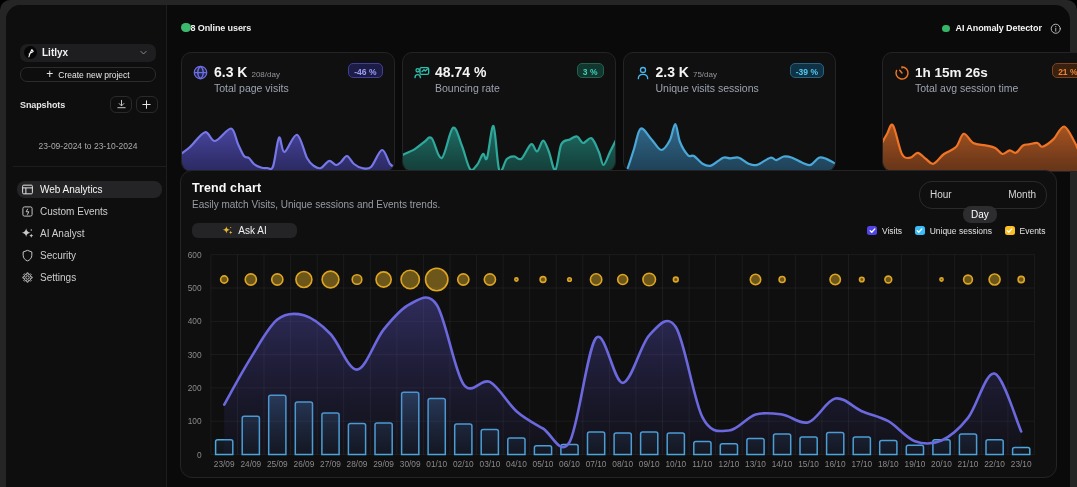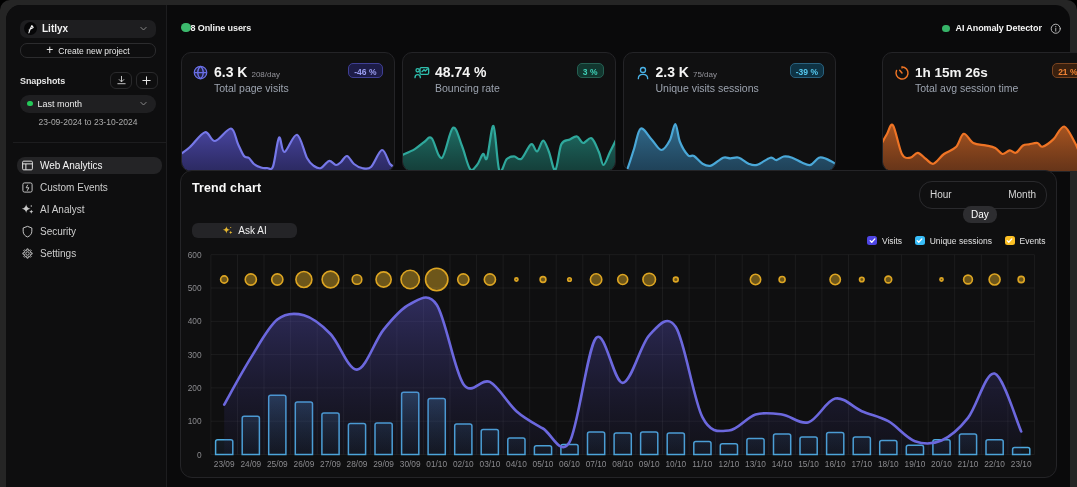--- a/index.html
+++ b/index.html
@@ -3,21 +3,21 @@
 <style>
 * { margin:0; padding:0; box-sizing:border-box; }
 html,body { width:1077px; height:487px; background:#000; overflow:hidden;
   font-family:"Liberation Sans", sans-serif; }
 #frame { position:absolute; left:0; top:0; width:1077px; height:520px;
   background:#252525; border-radius:10px; }
 #dash { position:absolute; left:6px; top:5px; width:1064px; height:515px;
   background:#0a0a0b; border-radius:15px 15px 0 0; }
 #sidebar { position:absolute; left:6px; top:5px; width:161px; height:515px;
   background:#0e0e0f; border-right:1px solid #1d1d1f; border-radius:15px 0 0 0; }
-#sidebar > div { position:absolute; }
+#sidebar > div { position:absolute;margin-top:24px; }
 .sbtn { left:14px; width:136px; border-radius:8px; display:flex; align-items:center; }
 #selproj { top:14.5px; height:18.5px; background:#1e1e20; border-radius:7px; padding:0 8px 0 4px; }
 #selproj .lg { width:13px; height:13px; border-radius:50%; background:#060607;
   display:flex; align-items:center; justify-content:center; }
 #selproj .txt { flex:1; margin-left:5px; font-size:10px; font-weight:bold; color:#f2f2f2; letter-spacing:0;}
 #newproj { top:38px; height:15px; border:1px solid #2c2c2e; border-radius:7px; justify-content:center;
   font-size:8.5px; color:#e8e8e8; gap:5px; }
 #newproj b { font-weight:normal; font-size:12px; position:relative; top:-0.5px;}
 #snaplbl { left:14px; top:70.5px; font-size:9px; font-weight:bold; color:#e5e5e5; letter-spacing:-0.1px;}
 .sqbtn { top:66.5px; width:22px; height:17.5px; border:1px solid #2a2a2c; border-radius:6px;
@@ -55,21 +55,21 @@
 #ttitle { left:11px; top:10px; font-size:12.5px; font-weight:bold; color:#fafafa; letter-spacing:.1px; }
 #tsub { left:11px; top:28.5px; font-size:10px; color:#979ca3; }
 #seg { left:738px; top:10.5px; width:128px; height:27.5px; border:1px solid #2a2a2d;
   border-radius:13px; display:flex; align-items:center; justify-content:space-between;
   padding:0 10px; font-size:10px; color:#d6d6d6; }
 #seg .on { background:#2d2d30; border-radius:8px; padding:3px 8px; color:#fff;margin-top:40px; }
 #askai { left:11px; top:52.5px; width:105px; height:14.5px; background:#242427; border-radius:6px;
   display:flex; align-items:center; justify-content:center; gap:5px; font-size:10px; color:#f0f0f0; }
 #legend { right:10px; top:55px; display:flex; align-items:center; gap:13px;
   font-size:8.5px; color:#e2e2e2; }
-#legend .it { display:flex; align-items:center; gap:5px;margin-top:10px; }
+#legend .it { display:flex; align-items:center; gap:5px; }
 .cb { width:9.5px; height:9.5px; border-radius:2.5px; display:inline-flex;
   align-items:center; justify-content:center; }
 .trendsvg { left:0; top:0; }
 .ax { font-family:"Liberation Sans",sans-serif; font-size:8.3px; fill:#8a8a8e; }
 </style></head>
 <body>
 <div id="frame"></div>
 <div id="dash"></div>
 <div id="sidebar">
   <div class="sbtn" id="selproj">
@@ -88,27 +88,20 @@
   <div class="sqbtn" style="left:104px">
       <svg width="11" height="11" viewBox="0 0 24 24" fill="none" stroke="#d5d5d5" stroke-width="2" stroke-linecap="round" stroke-linejoin="round">
         <path d="M12 3v11M7 10l5 5 5-5M4 19h16"></path>
       </svg>
     </div>
   <div class="sqbtn" style="left:129.5px">
       <svg width="11" height="11" viewBox="0 0 24 24" fill="none" stroke="#e5e5e5" stroke-width="2.2" stroke-linecap="round">
         <path d="M12 4v16M4 12h16"></path>
       </svg>
     </div>
-  <div class="sbtn" id="lastmonth">
-      <span class="dot"></span>
-      <span class="txt">Last month</span>
-      <svg width="9" height="9" viewBox="0 0 24 24" fill="none" stroke="#8a8a8a" stroke-width="2.6" stroke-linecap="round" stroke-linejoin="round">
-        <path d="M5 9l7 7 7-7"></path>
-      </svg>
-    </div>
   <div id="daterange">23-09-2024 to 23-10-2024</div>
   <div id="sep"></div>
   <div class="nav sel" style="top:151.5px">
       <svg width="13" height="13" viewBox="0 0 24 24" fill="none" stroke="#e8e8e8" stroke-width="1.8">
         <rect x="3" y="4" width="18" height="16" rx="2"></rect>
         <path d="M3 9h18M9 9v11"></path>
       </svg>
       <span>Web Analytics</span>
     </div>
 <div class="nav" style="top:174px">
@@ -250,20 +243,21 @@
           <stop offset="0" stop-color="rgba(218,108,38,0.78)"></stop>
           <stop offset="1" stop-color="rgba(158,76,30,0.60)"></stop>
         </linearGradient>
       </defs>
       <path d="M0.0,29.0C0.8,27.5 3.2,22.9 5.0,20.0C6.8,17.1 8.5,8.1 11.0,11.4C13.5,14.7 17.0,34.6 19.9,40.0C22.8,45.4 25.8,43.9 28.4,43.7C31.0,43.5 33.1,38.6 35.7,38.8C38.3,39.0 41.4,43.2 44.0,45.0C46.6,46.8 48.4,50.5 51.4,49.7C54.4,48.9 58.2,42.8 62.0,40.0C65.8,37.2 70.7,36.4 74.0,33.0C77.3,29.6 78.8,20.5 81.7,19.8C84.6,19.1 87.7,27.1 91.3,29.0C94.9,30.9 99.8,30.6 103.5,31.4C107.2,32.2 110.4,32.5 113.2,33.9C116.0,35.3 118.0,39.6 120.4,40.0C122.8,40.4 125.5,36.5 127.7,36.3C129.9,36.1 131.6,39.6 133.8,38.8C136.0,38.0 138.8,32.9 141.0,31.5C143.2,30.1 144.7,30.7 147.1,30.3C149.5,29.9 153.3,28.6 155.5,29.0C157.7,29.4 157.8,33.3 160.4,32.7C163.0,32.1 167.7,28.8 171.3,25.4C174.9,22.0 178.6,11.9 182.2,12.5C185.8,13.1 190.5,24.9 193.1,29.0C195.7,33.1 195.9,37.4 197.9,37.0C199.9,36.6 202.5,25.7 205.2,26.5C207.9,27.3 212.5,39.4 214.0,42.0L214.0,58.5L0.0,58.5Z" fill="url(#g4)"></path>
       <path d="M0.0,29.0C0.8,27.5 3.2,22.9 5.0,20.0C6.8,17.1 8.5,8.1 11.0,11.4C13.5,14.7 17.0,34.6 19.9,40.0C22.8,45.4 25.8,43.9 28.4,43.7C31.0,43.5 33.1,38.6 35.7,38.8C38.3,39.0 41.4,43.2 44.0,45.0C46.6,46.8 48.4,50.5 51.4,49.7C54.4,48.9 58.2,42.8 62.0,40.0C65.8,37.2 70.7,36.4 74.0,33.0C77.3,29.6 78.8,20.5 81.7,19.8C84.6,19.1 87.7,27.1 91.3,29.0C94.9,30.9 99.8,30.6 103.5,31.4C107.2,32.2 110.4,32.5 113.2,33.9C116.0,35.3 118.0,39.6 120.4,40.0C122.8,40.4 125.5,36.5 127.7,36.3C129.9,36.1 131.6,39.6 133.8,38.8C136.0,38.0 138.8,32.9 141.0,31.5C143.2,30.1 144.7,30.7 147.1,30.3C149.5,29.9 153.3,28.6 155.5,29.0C157.7,29.4 157.8,33.3 160.4,32.7C163.0,32.1 167.7,28.8 171.3,25.4C174.9,22.0 178.6,11.9 182.2,12.5C185.8,13.1 190.5,24.9 193.1,29.0C195.7,33.1 195.9,37.4 197.9,37.0C199.9,36.6 202.5,25.7 205.2,26.5C207.9,27.3 212.5,39.4 214.0,42.0" fill="none" stroke="#ef7425" stroke-width="2.2" stroke-linecap="round"></path>
     </svg>
 </div>
 <div id="trend">
   <div id="ttitle">Trend chart</div>
+  <div id="tsub">Easily match Visits, Unique sessions and Events trends.</div>
   <div id="seg">
       <span>Hour</span>
       <span class="on">Day</span>
       <span>Month</span>
     </div>
   <div id="askai">
       <svg width="11" height="11" viewBox="0 0 24 24" fill="#e8b931">
         <path d="M9.5 2.5Q10.4 9.6 17.5 10.5Q10.4 11.4 9.5 18.5Q8.6 11.4 1.5 10.5Q8.6 9.6 9.5 2.5Z"></path>
         <path d="M19 12.5Q19.4 15.7 22.7 16.1Q19.4 16.5 19 19.7Q18.6 16.5 15.3 16.1Q18.6 15.7 19 12.5Z"></path>
         <circle cx="19" cy="5.5" r="1.3"></circle>

